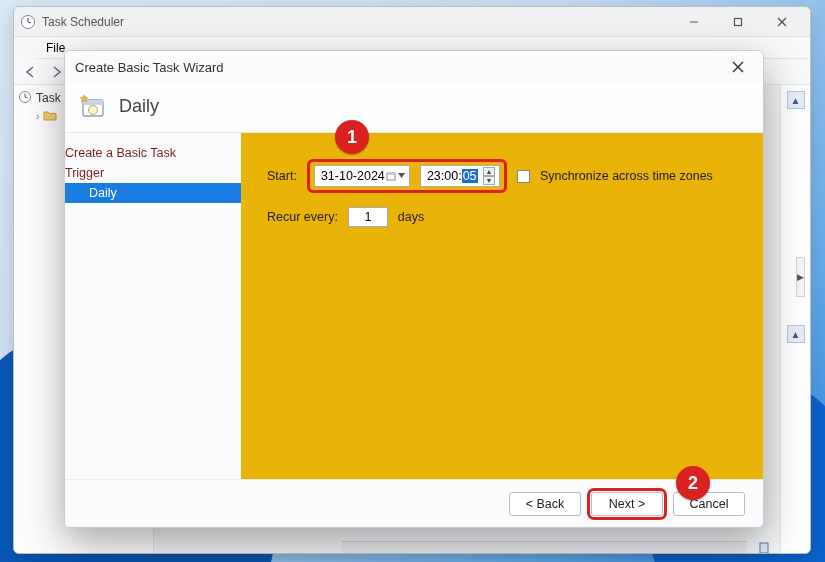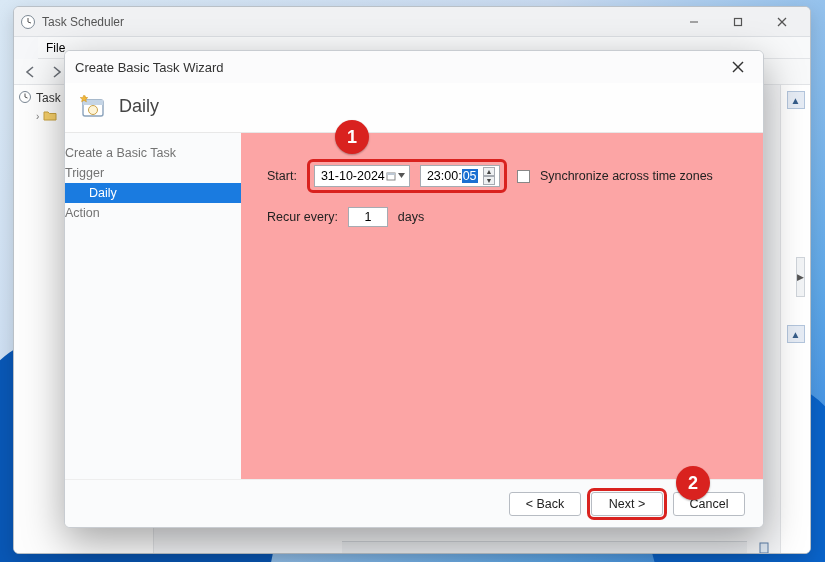--- a/index.html
+++ b/index.html
@@ -113,27 +113,27 @@
     width: 28px; height: 28px; display:flex; align-items:center; justify-content:center;
   }
   .dlg-header .htitle { font-size: 18px; color:#444; }
 
   .dlg-body { flex:1; display:flex; background:#fafbfc; }
   .steps {
     width: 176px; background:#fafbfc; padding: 10px 0 0 0;
   }
   .step-item {
     height: 20px; display:flex; align-items:center; padding-left: 0; font-size: 12.5px;
-    color:#737373;
+    color:#7f1d1d;
   }
   .step-item.sub { padding-left: 24px; }
   .step-item.selected { background:#1a7be0; color:#fff; }
 
   .form-area {
-    flex:1; padding: 26px 16px 10px 26px; position:relative; background:#fca5a5;
+    flex:1; padding: 26px 16px 10px 26px; position:relative; background:#eab308;
   }
   .row { display:flex; align-items:center; gap: 10px; margin-bottom: 14px; }
   .lbl { font-size: 12.5px; color:#222; }
 
   .redbox {
     border: 3px solid #d9221f; border-radius: 6px; padding: 3px 4px;
     display:inline-flex; align-items:center; gap: 10px;
   }
   .datebox, .timebox {
     display:inline-flex; align-items:center; background:#fff; border:1px solid #a6abb2;
@@ -304,21 +304,20 @@
       </svg>
     </span>
     <span class="htitle">Daily</span>
   </div>
 
   <div class="dlg-body">
     <div class="steps">
       <div class="step-item">Create a Basic Task</div>
       <div class="step-item">Trigger</div>
       <div class="step-item sub selected">Daily</div>
-      <div class="step-item">Action</div>
     </div>
 
     <div class="form-area">
       <div class="row">
         <span class="lbl">Start:</span>
 
         <span class="redbox">
           <span class="datebox">
             <span>31-10-2024</span>
             <span style="display:inline-flex; align-items:center; gap:2px;">

